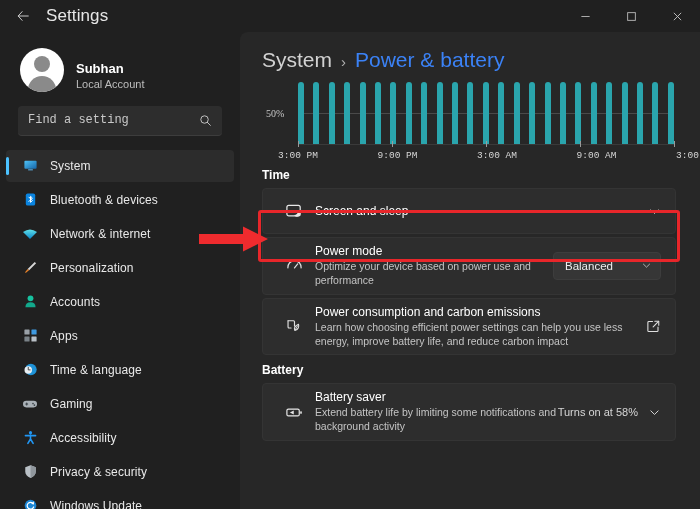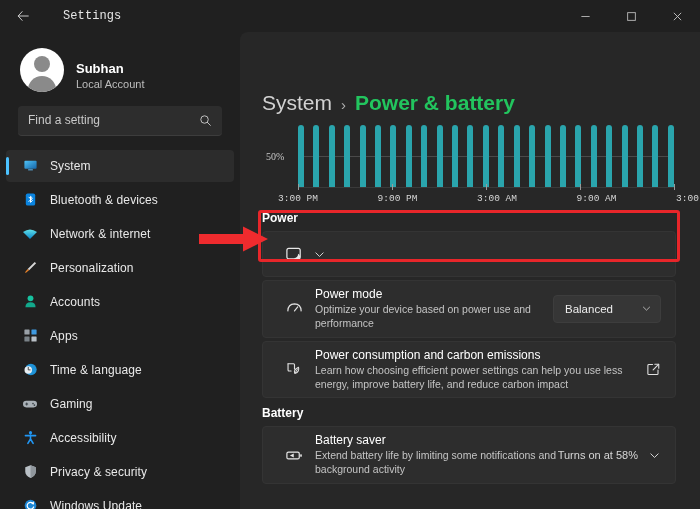--- a/index.html
+++ b/index.html
@@ -17,21 +17,21 @@
     height: 32px; flex: 0 0 32px;
     display: flex; align-items: center;
     background: #202020;
     position: relative;
   }
   .tb-back {
     width: 34px; height: 30px; margin-left: 6px;
     display: flex; align-items: center; justify-content: center;
     color: #cfcfcf; border-radius: 4px;
   }
-  .tb-title { font-size: 12px; color: #e6e6e6; margin-left: 23px; letter-spacing: .1px; font-family: Liberation Mono, monospace; }
+  .tb-title { font-size: 17px; color: #e6e6e6; margin-left: 6px; letter-spacing: .1px; }
   .wincontrols { position: absolute; right: 0; top: 0; display: flex; height: 32px; }
   .wc { width: 46px; height: 32px; display: flex; align-items: center; justify-content: center;
         color: #b8b8b8; font-size: 11px; }
   .wc svg { display:block; }
 
   
   .body { flex: 1; display: flex; min-height: 0; }
 
   
   .sidebar {
@@ -55,21 +55,21 @@
 
   .searchwrap { padding: 14px 18px 10px 18px; }
   .searchbox {
     height: 30px; background: #2d2d2d; border-radius: 4px;
     border-bottom: 1px solid #3d3d3d;
     display: flex; align-items: center; padding: 0 10px;
     position: relative;
   }
   .searchbox input {
     flex: 1; background: transparent; border: 0; outline: none;
-    color: #f97316; font-size: 12px; font-family: Liberation Sans, sans-serif;
+    color: #f97316; font-size: 12px; font-family: Liberation Mono, monospace;
   }
   .searchbox input::placeholder { color: #c9c9c9; }
   .search-ico { color: #d0d0d0; display: flex; align-items: center; }
 
   .nav { margin-top: 4px; padding: 0 6px; overflow: hidden; }
   .nav-item {
     height: 32px; display: flex; align-items: center;
     border-radius: 4px; padding-left: 12px; position: relative;
     margin-bottom: 2px;
   }
@@ -82,21 +82,21 @@
   .nav-label { font-size: 12px; color: #e9e9e9; margin-left: 8px; letter-spacing: .1px; }
 
   
   .content {
     flex: 1; background: #272727; border-top-left-radius: 8px;
     padding: 16px 22px 0 18px; overflow: hidden; position: relative;
   }
   .breadcrumb { display: flex; align-items: baseline; gap: 9px; padding-left: 4px; }
   .bc-parent { font-size: 21px; color: #d2d2d2; }
   .bc-sep { font-size: 15px; color: #b0b0b0; }
-  .bc-current { font-size: 21px; font-weight: bold; color: #22c55e; margin-top: 43px; }
+  .bc-current { font-size: 21px; font-weight: normal; color: #3b82f6; }
 
   
   .chartblock { margin-top: 10px; height: 78px; position: relative; padding-left: 4px; }
   .y-label { position: absolute; left: 8px; top: 26px; font-size: 10px; color: #c8c8c8; font-family: Liberation Serif, serif; }
   .plot { position: absolute; left: 40px; right: 4px; top: 0; height: 62px; }
   .gridline { position: absolute; left: 0; right: 0; top: 31px; height: 1px; background: #4a4a4a; }
   .bars { position: absolute; left: 0; right: 0; top: 0; bottom: 0;
           display: flex; align-items: flex-end; justify-content: space-between; }
   .bar { width: 6px; border-radius: 3px 3px 0 0; background: #2aa5ad; }
   .axisline { position: absolute; left: 40px; right: 4px; top: 62px; height: 1px; background: #3a3a3a; }
@@ -377,29 +377,32 @@
           </div>
         <div class="xlabels" id="chart-xlabels">
             <div class="xlab" style="left: calc(0% + 18px);">3:00 PM</div>
             <div class="xlab" style="left: calc(25% + 18px);">9:00 PM</div>
             <div class="xlab" style="left: calc(50% + 18px);">3:00 AM</div>
             <div class="xlab" style="left: calc(75% + 18px);">9:00 AM</div>
             <div class="xlab" style="left: calc(100% + 18px);">3:00 PM</div>
           </div>
       </div>
 
-      <div class="section-title">Power</div>
+      <div class="section-title">Time</div>
 
       <div class="card">
         <span class="card-ico">
           <svg width="19" height="19" viewBox="0 0 20 20">
             <rect x="2" y="3.5" width="14" height="11" rx="2" stroke="#e8e8e8" stroke-width="1.3" fill="none"></rect>
             <path d="M13.6 9.2 A3.3 3.3 0 1 1 9.6 13.8 A3.9 3.9 0 0 0 13.6 9.2 Z" fill="#e8e8e8"></path>
           </svg>
         </span>
+        <div class="card-text">
+          <div class="card-title">Screen and sleep</div>
+        </div>
         <div class="card-right">
           <span class="chev-btn">
             <svg width="13" height="13" viewBox="0 0 16 16">
               <path d="M3.5 6 L8 10.4 L12.5 6" stroke="#d8d8d8" stroke-width="1.2" fill="none" stroke-linecap="round" stroke-linejoin="round"></path>
             </svg>
           </span>
         </div>
       </div>
 
       <div class="card tall">

